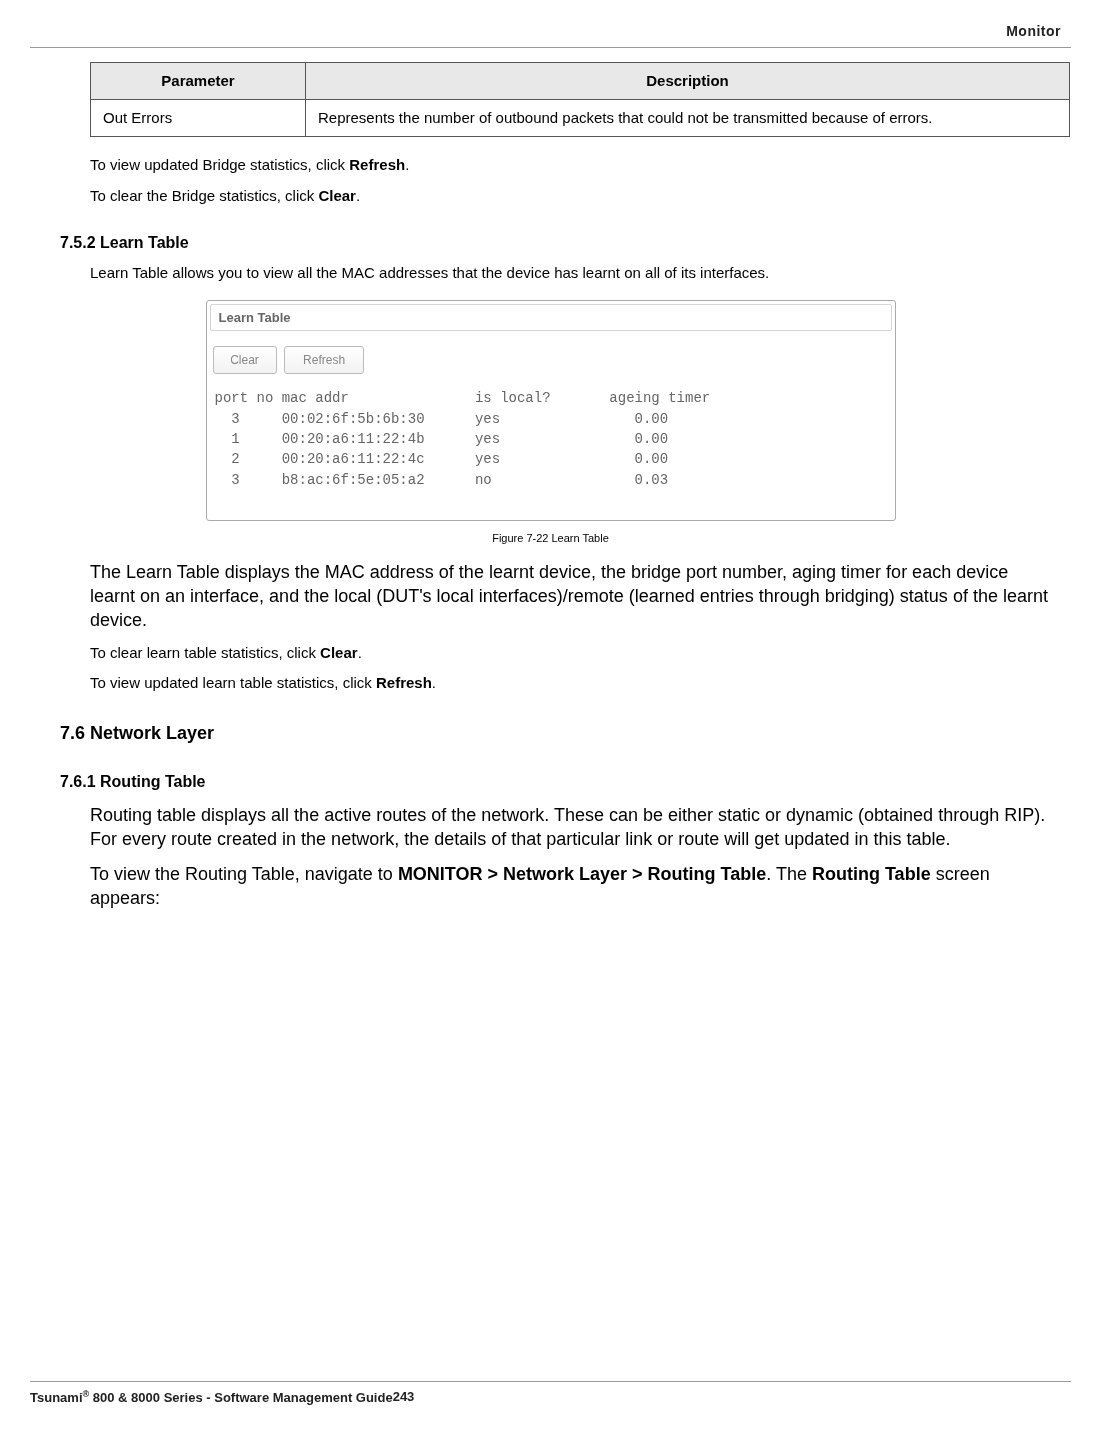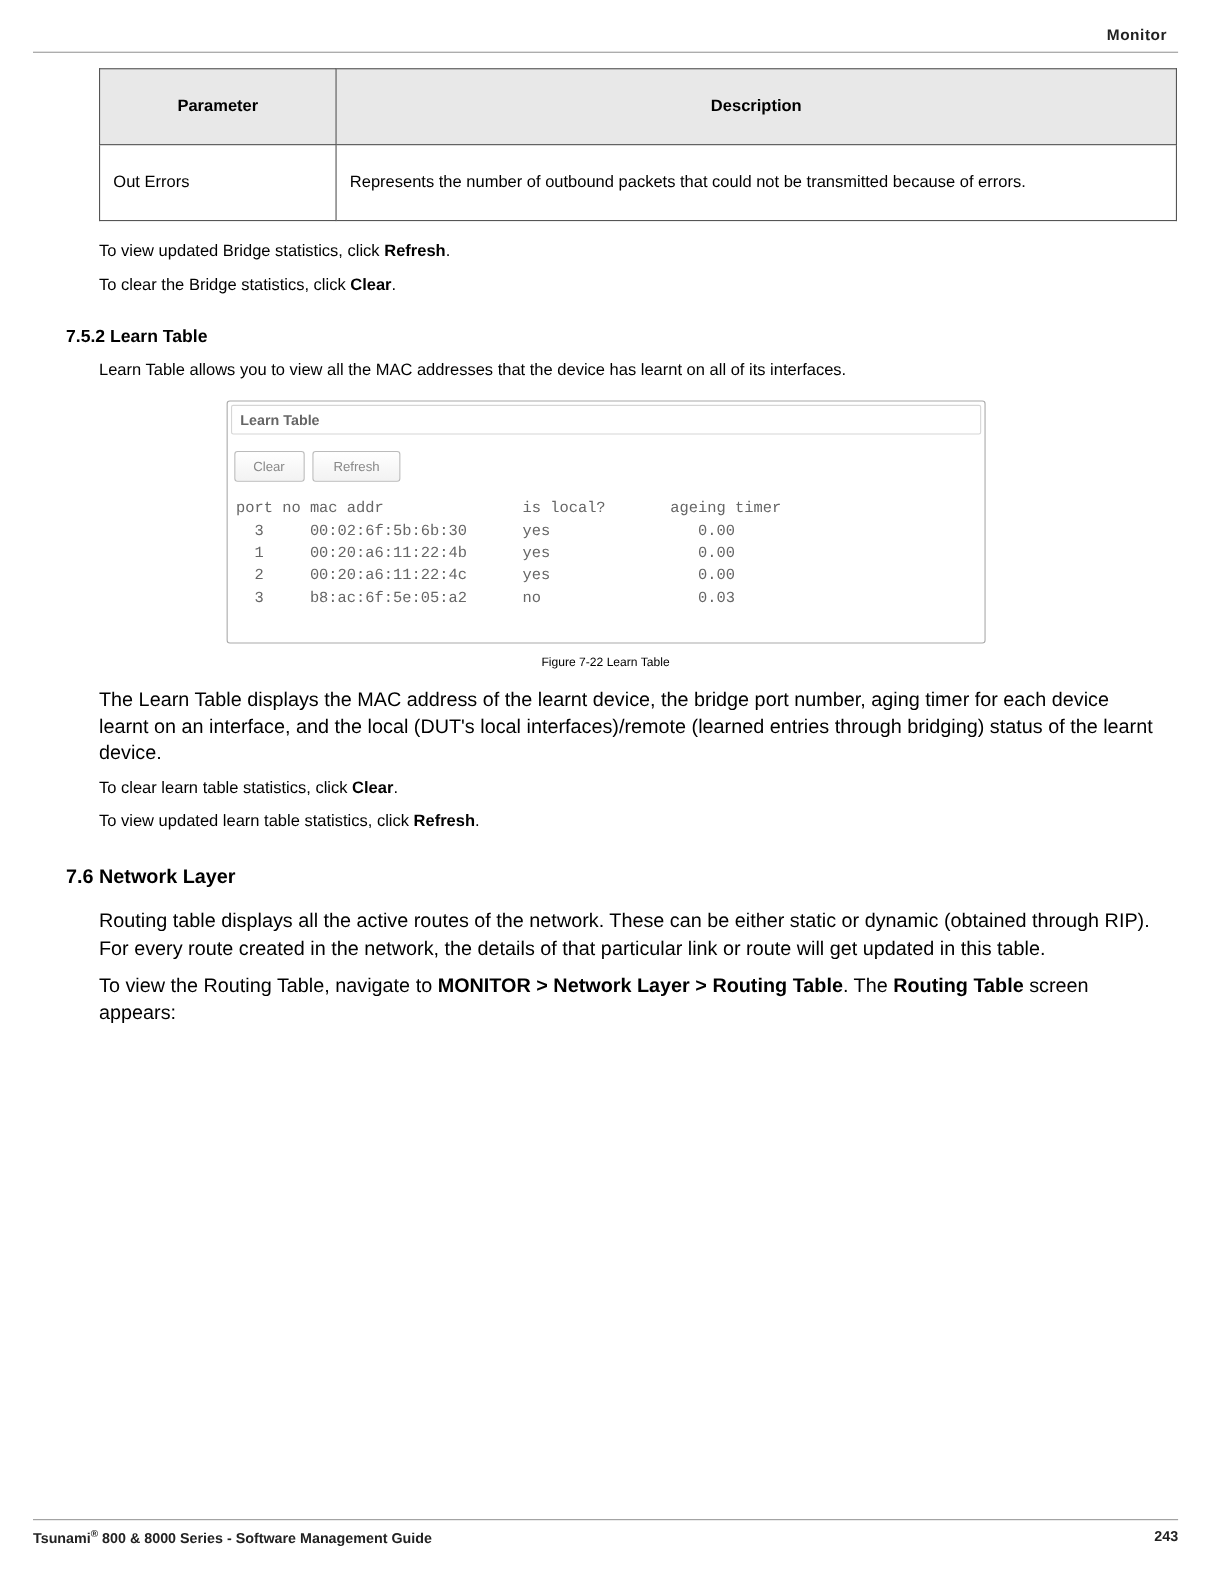--- a/index.html
+++ b/index.html
@@ -1,39 +1,39 @@
 <!DOCTYPE html>
 <html><head>
 <meta charset="utf-8">
 <style>
   html,body{margin:0;padding:0;background:#fff;color:#000;font-family:"Frutiger","Myriad Pro","Segoe UI",Arial,sans-serif;font-size:15px;line-height:1.35}
   .page{width:1101px;min-height:1429px;margin:0 auto;position:relative;padding:22px 30px 0 30px;box-sizing:border-box}
   .hdr-title{text-align:right;font-weight:700;font-size:14px;letter-spacing:.5px;color:#222;padding-right:10px}
   .hdr-rule{border:none;border-top:1px solid #999;margin:6px 0 14px 0}
   .ptable{border-collapse:collapse;width:980px;margin:0 0 18px 60px}
-  .ptable th,.ptable td{border:1px solid #555;padding:24px 12px;vertical-align:top;font-size:15px}
+  .ptable th,.ptable td{border:1px solid #555;padding:8px 12px;vertical-align:top;font-size:15px}
   .ptable th{background:#e8e8e8;font-weight:700;text-align:center}
   .ptable .col-param{width:190px}
   .body-text{margin:0 40px 10px 60px;font-size:15px}
   .body-text-narrow{margin:0 20px 10px 60px;font-size:18px}
   .h2{font-weight:700;font-size:16px;margin:26px 0 10px 30px}
   .h1{font-weight:700;font-size:18px;margin:28px 0 16px 30px}
   .bold{font-weight:700}
   .figure-wrap{width:690px;margin:16px auto 8px auto}
   .panel{border:1px solid #aaa;border-radius:3px;background:#fff;padding:0 0 30px 0;font-family:Verdana,Arial,sans-serif;color:#555;font-size:13px}
   .panel-title-row{border:1px solid #d6d6d6;border-radius:2px;margin:3px;padding:4px 8px;background:#fff;font-style:normal;font-weight:700;color:#666}
   .btn-row{padding:12px 6px 14px 6px}
   .btn{display:inline-block;border:1px solid #bbb;border-radius:3px;background:linear-gradient(#fff,#f2f2f2);color:#888;font-size:12px;padding:5px 0;text-align:center;margin-right:4px}
   .btn.clear{width:62px}
   .btn.refresh{width:78px}
   .mono-block{margin:0 8px;font-family:"Courier New",monospace;font-size:14px;color:#666;line-height:1.45;white-space:pre}
   .figure-caption{text-align:center;font-weight:400;font-size:11px;margin:10px 0 14px 0}
   .footer{position:absolute;left:30px;right:30px;bottom:22px}
   .footer-rule{border:none;border-top:1px solid #999;margin:0 0 6px 0}
-  .footer-row{display:flex;justify-content:space-between;font-size:13px;font-weight:700;color:#222}
+  .footer-row{display:flex;justify-content:flex-start;font-size:13px;font-weight:700;color:#222}
   .sup{font-size:.7em;vertical-align:super}
 </style>
 </head>
 <body>
 
 <div class="page">
 
   <div class="hdr-title">Monitor</div>
   <hr class="hdr-rule">
 
@@ -81,20 +81,21 @@
 
   <p class="body-text-narrow">The Learn Table displays the MAC address of the learnt device, the bridge port number, aging timer for each device learnt on an interface, and the local (DUT's local interfaces)/remote (learned entries through bridging) status of the learnt device.</p>
   <p class="body-text">
     <span>To clear learn table statistics, click </span><span class="bold">Clear</span><span>.</span>
   </p>
   <p class="body-text">
     <span>To view updated learn table statistics, click </span><span class="bold">Refresh</span><span>.</span>
   </p>
 
   <div class="h1">7.6 Network Layer</div>
+  <div class="h2">7.6.1 Routing Table</div>
 
   <p class="body-text-narrow">Routing table displays all the active routes of the network. These can be either static or dynamic (obtained through RIP). For every route created in the network, the details of that particular link or route will get updated in this table.</p>
   <p class="body-text-narrow">
     <span>To view the Routing Table, navigate to </span><span class="bold">MONITOR &gt; Network Layer &gt; Routing Table</span><span>. The </span><span class="bold">Routing Table</span><span> screen appears:</span>
   </p>
 
   <div class="footer">
     <hr class="footer-rule">
     <div class="footer-row">
       <span>

